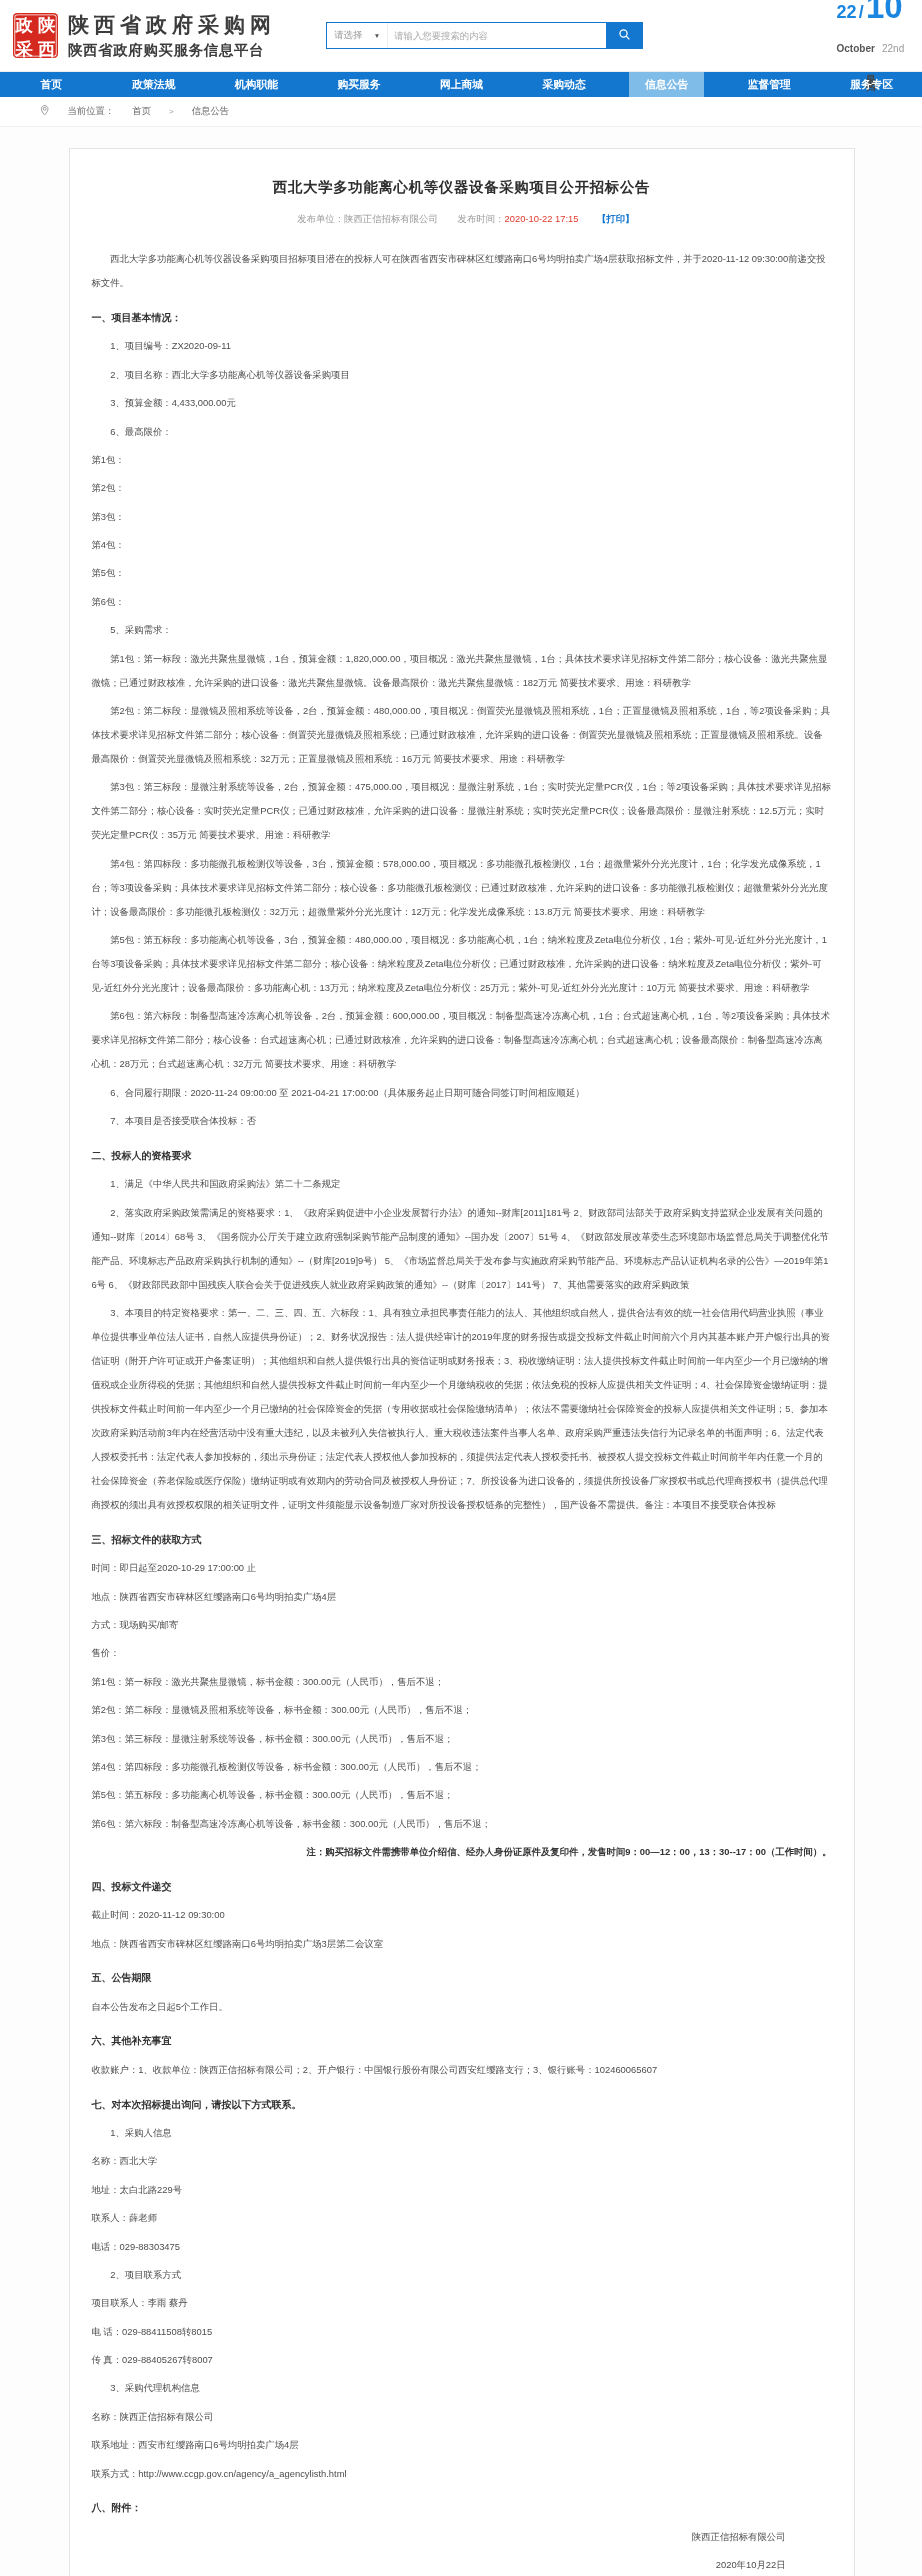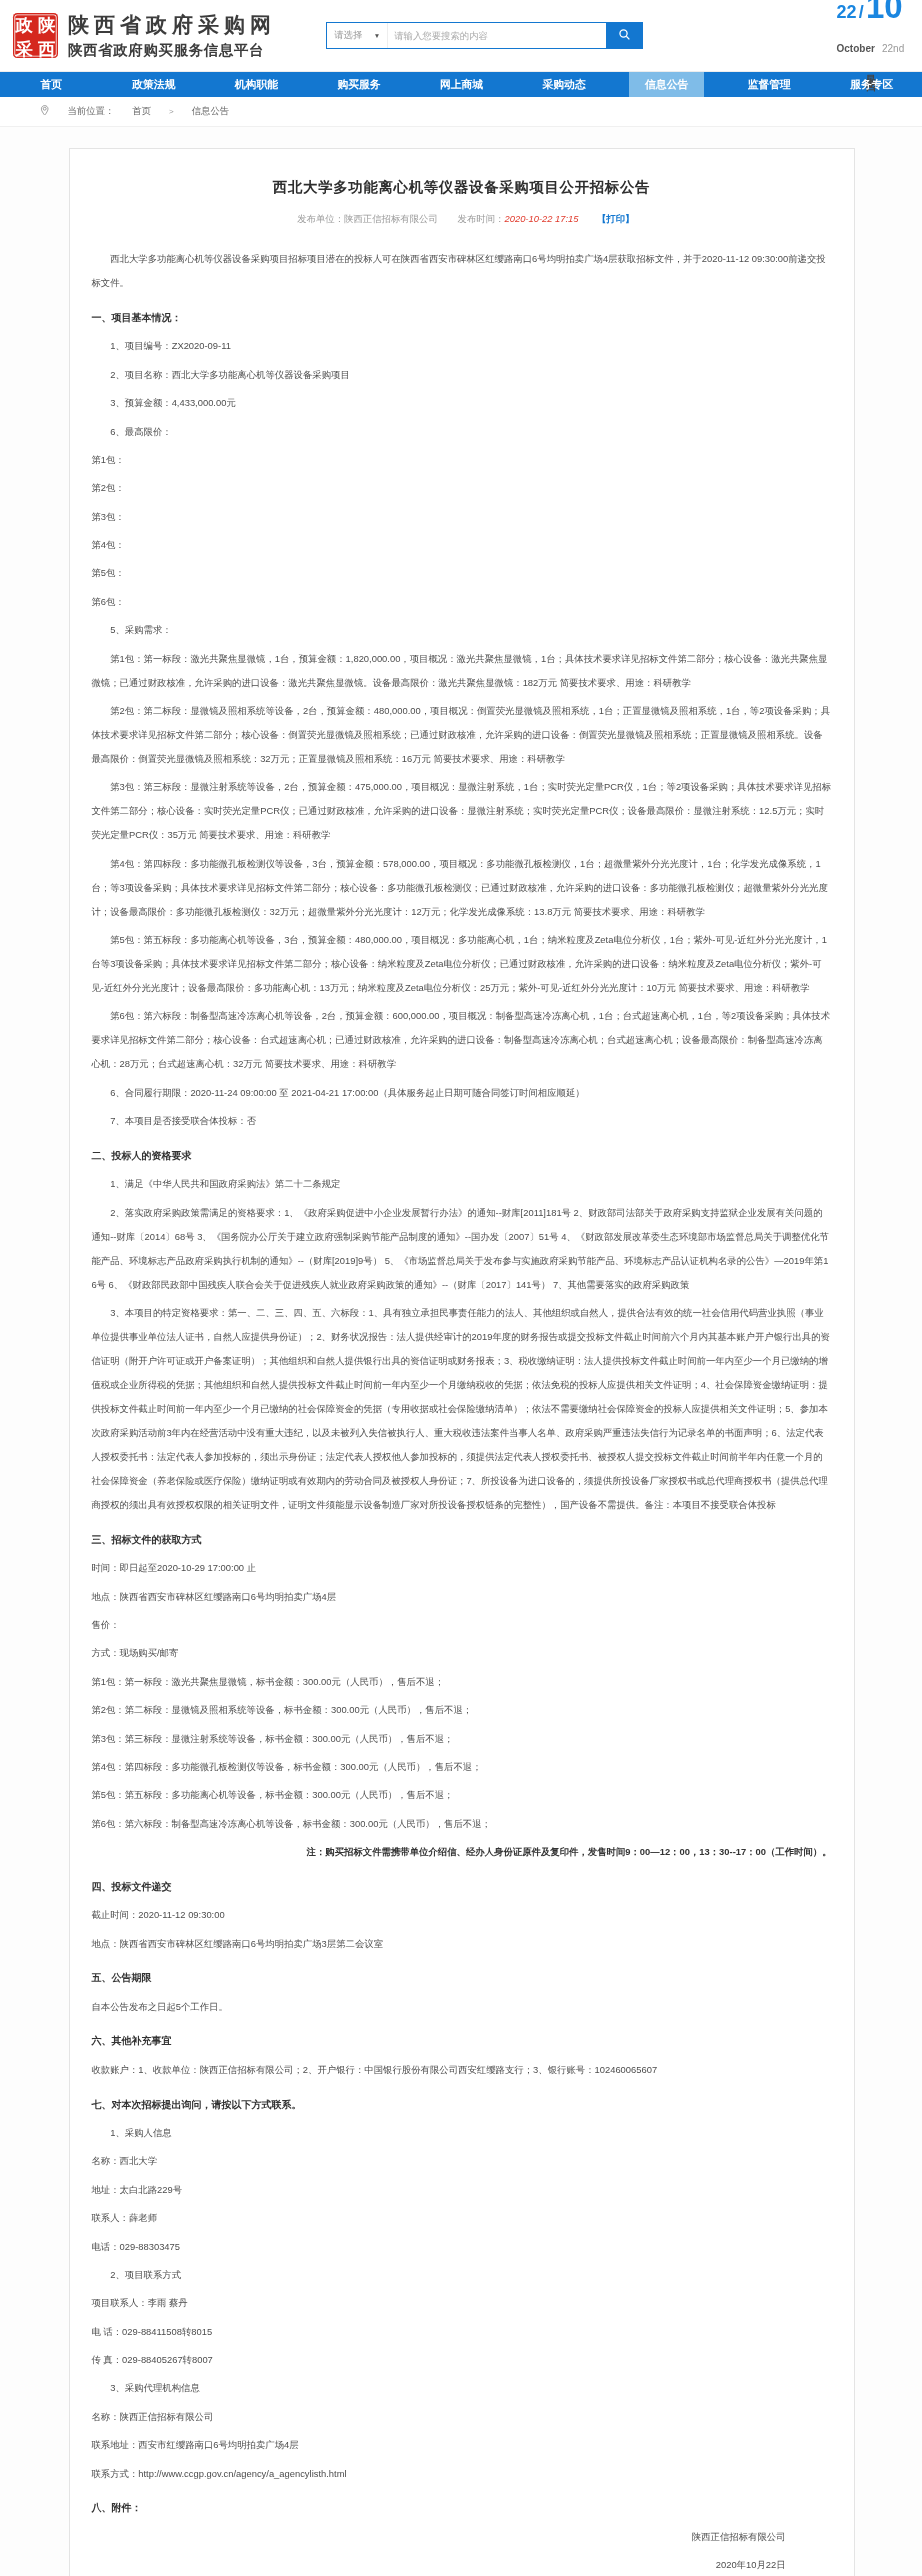--- a/index.html
+++ b/index.html
@@ -39,21 +39,21 @@
   
   .breadcrumb { height:30px; display:flex; align-items:center; gap:18px; padding-left:40px; font-size:9.4px; color:#666; background:#fff; border-bottom:0.7px solid #f0f0f0; }
   .breadcrumb a { color:#666; text-decoration:none; cursor:pointer; }
   .crumb-sep { color:#999; font-size:8px; }
   
   .page-wrap { background:#fdfdfd; padding:21.6px 0 33px; }
   .article-card { width:786px; margin:0 auto; background:#fff; border:0.7px solid #e4e4e4; padding:19px 19px 50px; }
   .article-title { text-align:center; font-size:14.4px; font-weight:bold; color:#2e2e2e; letter-spacing:0.7px; margin:10px 0 16px; }
   .article-meta { text-align:center; font-size:9.4px; color:#999; margin-bottom:19px; }
   .article-meta .m-item { margin:0 8.6px; }
-  .meta-time-val { color:#e0392b;font-style:italic; }
+  .meta-time-val { color:#e0392b; }
   .print-link { color:#1377d0; font-weight:bold; text-decoration:none; cursor:pointer; margin-left:7.2px; }
   .article-body { padding: 0 2.9px; }
   .ln { font-size:9.4px; line-height:24px; padding:2.2px 0; color:#4d4d4d; word-break:break-all; }
   .ln.h { font-weight:bold; color:#333; font-size:10px; padding-top:8.6px; }
   .ln.pi { text-indent:2em; }
   .ln.pb { font-weight:bold; color:#333;text-align:right; }
   .ln.pr { text-align:right; padding-right:46px; }
 </style>
 </head>
 <body>
@@ -158,22 +158,22 @@
         <p class="ln pi">第6包：第六标段：制备型高速冷冻离心机等设备，2台，预算金额：600,000.00，项目概况：制备型高速冷冻离心机，1台；台式超速离心机，1台，等2项设备采购；具体技术要求详见招标文件第二部分；核心设备：台式超速离心机；已通过财政核准，允许采购的进口设备：制备型高速冷冻离心机；台式超速离心机；设备最高限价：制备型高速冷冻离心机：28万元；台式超速离心机：32万元 简要技术要求、用途：科研教学</p>
         <p class="ln pi">6、合同履行期限：2020-11-24 09:00:00 至 2021-04-21 17:00:00（具体服务起止日期可随合同签订时间相应顺延）</p>
         <p class="ln pi">7、本项目是否接受联合体投标：否</p>
         <p class="ln h">二、投标人的资格要求</p>
         <p class="ln pi">1、满足《中华人民共和国政府采购法》第二十二条规定</p>
         <p class="ln pi">2、落实政府采购政策需满足的资格要求：1、《政府采购促进中小企业发展暂行办法》的通知--财库[2011]181号 2、财政部司法部关于政府采购支持监狱企业发展有关问题的通知--财库〔2014〕68号 3、《国务院办公厅关于建立政府强制采购节能产品制度的通知》--国办发〔2007〕51号 4、《财政部发展改革委生态环境部市场监督总局关于调整优化节能产品、环境标志产品政府采购执行机制的通知》--（财库[2019]9号） 5、《市场监督总局关于发布参与实施政府采购节能产品、环境标志产品认证机构名录的公告》—2019年第16号 6、《财政部民政部中国残疾人联合会关于促进残疾人就业政府采购政策的通知》--（财库〔2017〕141号） 7、其他需要落实的政府采购政策</p>
         <p class="ln pi">3、本项目的特定资格要求：第一、二、三、四、五、六标段：1、具有独立承担民事责任能力的法人、其他组织或自然人，提供合法有效的统一社会信用代码营业执照（事业单位提供事业单位法人证书，自然人应提供身份证）；2、财务状况报告：法人提供经审计的2019年度的财务报告或提交投标文件截止时间前六个月内其基本账户开户银行出具的资信证明（附开户许可证或开户备案证明）；其他组织和自然人提供银行出具的资信证明或财务报表；3、税收缴纳证明：法人提供投标文件截止时间前一年内至少一个月已缴纳的增值税或企业所得税的凭据；其他组织和自然人提供投标文件截止时间前一年内至少一个月缴纳税收的凭据；依法免税的投标人应提供相关文件证明；4、社会保障资金缴纳证明：提供投标文件截止时间前一年内至少一个月已缴纳的社会保障资金的凭据（专用收据或社会保险缴纳清单）；依法不需要缴纳社会保障资金的投标人应提供相关文件证明；5、参加本次政府采购活动前3年内在经营活动中没有重大违纪，以及未被列入失信被执行人、重大税收违法案件当事人名单、政府采购严重违法失信行为记录名单的书面声明；6、法定代表人授权委托书：法定代表人参加投标的，须出示身份证；法定代表人授权他人参加投标的，须提供法定代表人授权委托书、被授权人提交投标文件截止时间前半年内任意一个月的社会保障资金（养老保险或医疗保险）缴纳证明或有效期内的劳动合同及被授权人身份证；7、所投设备为进口设备的，须提供所投设备厂家授权书或总代理商授权书（提供总代理商授权的须出具有效授权权限的相关证明文件，证明文件须能显示设备制造厂家对所投设备授权链条的完整性），国产设备不需提供。备注：本项目不接受联合体投标</p>
         <p class="ln h">三、招标文件的获取方式</p>
         <p class="ln p">时间：即日起至2020-10-29 17:00:00 止</p>
         <p class="ln p">地点：陕西省西安市碑林区红缨路南口6号均明拍卖广场4层</p>
+        <p class="ln p">方式：现场购买/邮寄</p>
         <p class="ln p">售价：</p>
-        <p class="ln p">方式：现场购买/邮寄</p>
         <p class="ln p">第1包：第一标段：激光共聚焦显微镜，标书金额：300.00元（人民币），售后不退；</p>
         <p class="ln p">第2包：第二标段：显微镜及照相系统等设备，标书金额：300.00元（人民币），售后不退；</p>
         <p class="ln p">第3包：第三标段：显微注射系统等设备，标书金额：300.00元（人民币），售后不退；</p>
         <p class="ln p">第4包：第四标段：多功能微孔板检测仪等设备，标书金额：300.00元（人民币），售后不退；</p>
         <p class="ln p">第5包：第五标段：多功能离心机等设备，标书金额：300.00元（人民币），售后不退；</p>
         <p class="ln p">第6包：第六标段：制备型高速冷冻离心机等设备，标书金额：300.00元（人民币），售后不退；</p>
         <p class="ln pb">注：购买招标文件需携带单位介绍信、经办人身份证原件及复印件，发售时间9：00—12：00，13：30--17：00（工作时间）。</p>
         <p class="ln h">四、投标文件递交</p>
         <p class="ln p">截止时间：2020-11-12 09:30:00</p>
         <p class="ln p">地点：陕西省西安市碑林区红缨路南口6号均明拍卖广场3层第二会议室</p>

